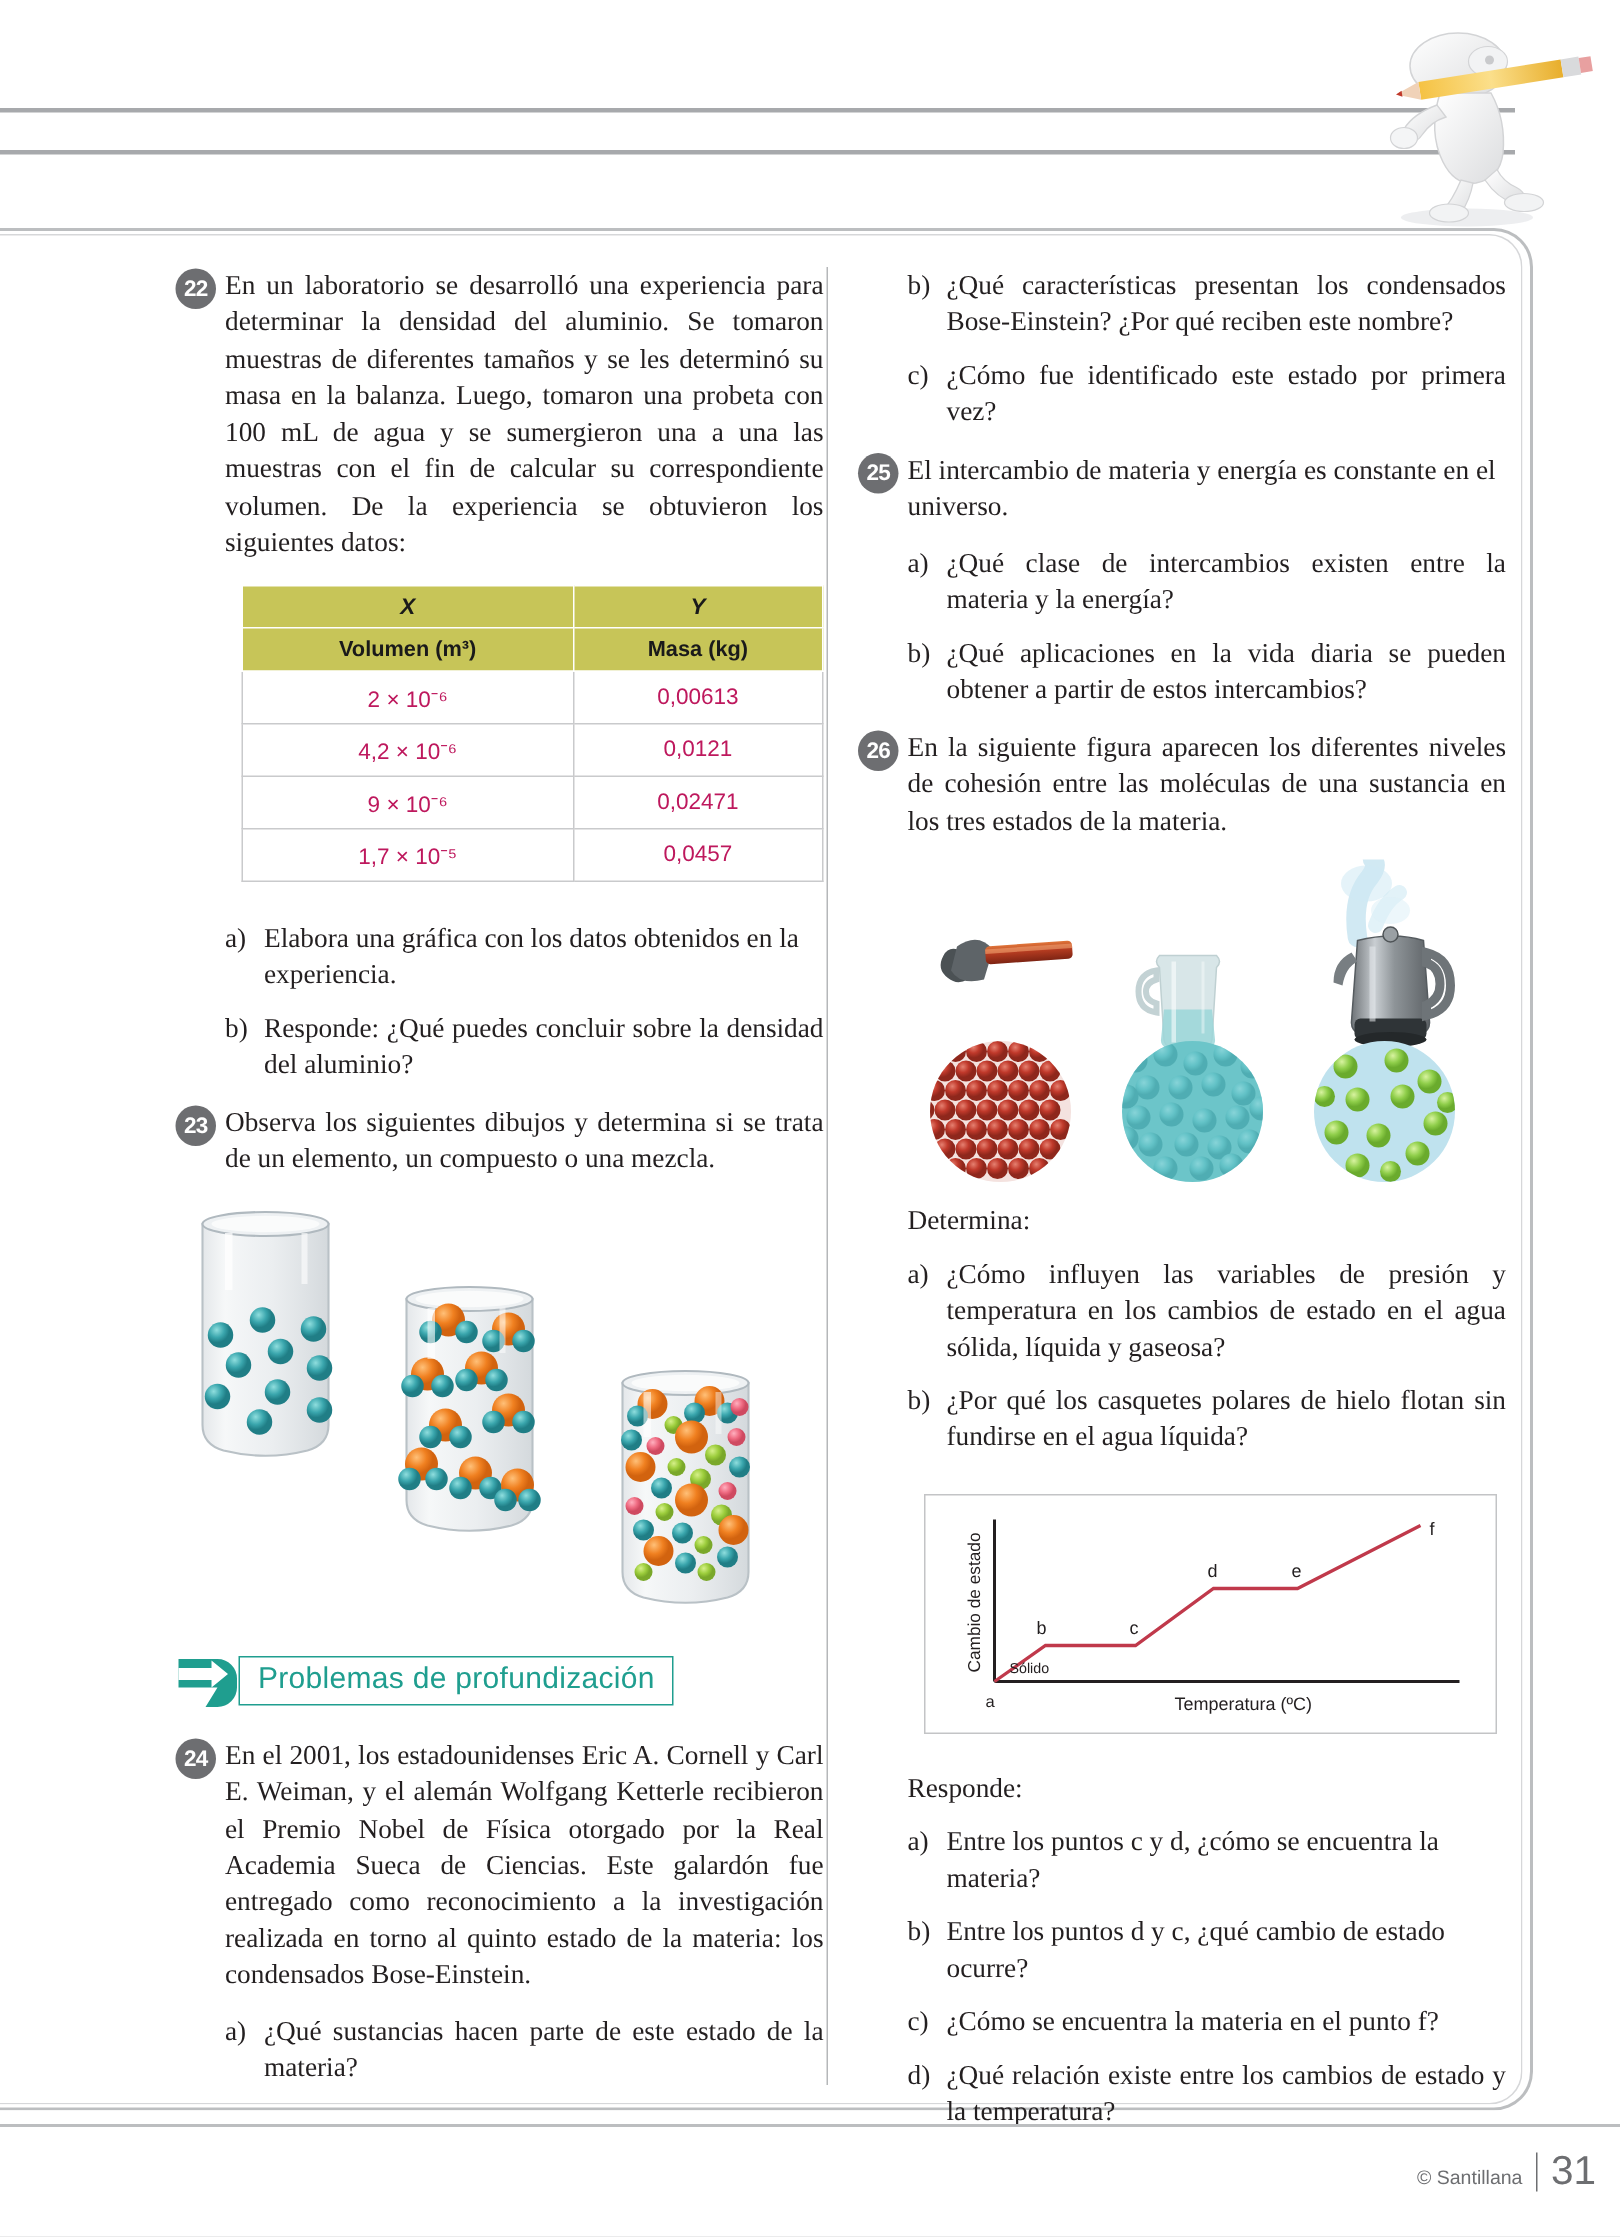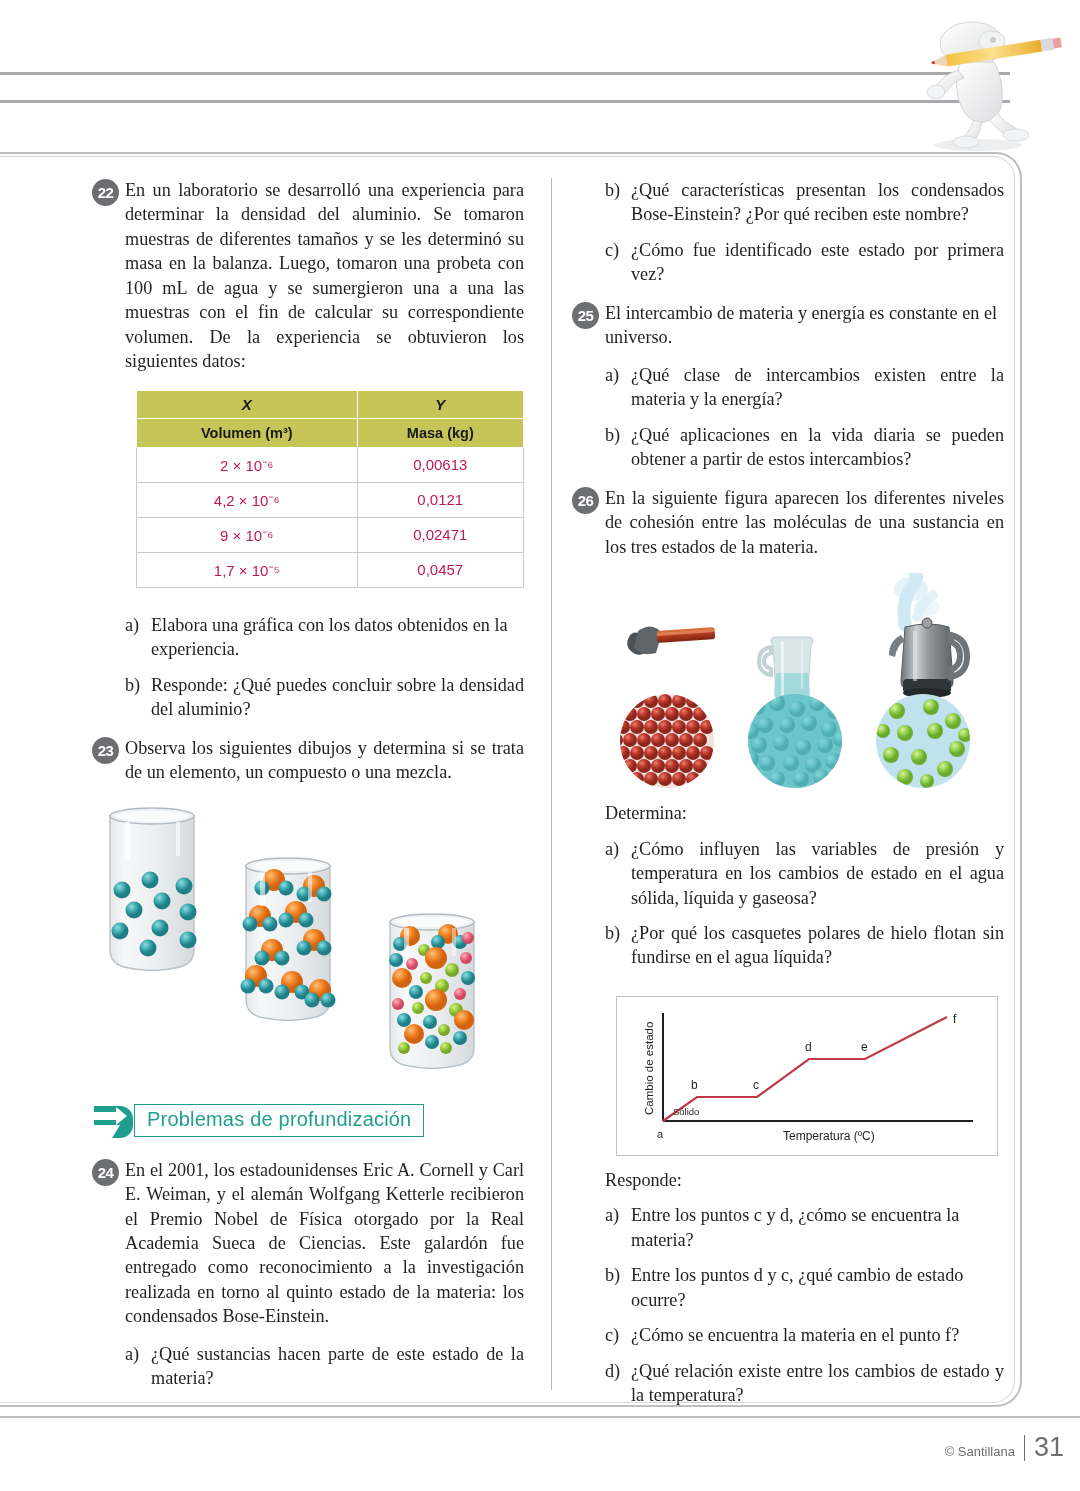--- a/index.html
+++ b/index.html
@@ -37,21 +37,21 @@
     border-top-right-radius:22px;
     border-bottom-right-radius:22px;
     box-sizing:border-box;
   }
 
   
   .mascot{position:absolute;left:900px;top:8px;width:175px;height:150px;}
 
   
   .col{position:absolute;top:178px;width:432px;}
-  .col-left{left:92px;}
+  .col-left{left:117px;}
   .col-right{left:572px;}
 
   .col-divider{
     position:absolute;left:551px;top:178px;
     width:1px;height:1212px;background:#b5b7b9;
   }
 
   
   .q{position:relative;margin-bottom:13px;}
   .q-num{
@@ -648,21 +648,21 @@
       <text x="244" y="54" font-family="Liberation Sans, sans-serif" font-size="12" fill="#231f20">e</text>
       <text x="336" y="26" font-family="Liberation Sans, sans-serif" font-size="12" fill="#231f20">f</text>
 
       <text x="56" y="118" font-family="Liberation Sans, sans-serif" font-size="9.5" fill="#231f20">Sólido</text>
 
       <text x="36" y="118" transform="rotate(-90 36 118)" font-family="Liberation Sans, sans-serif" font-size="11.5" fill="#231f20">Cambio de estado</text>
       <text x="166" y="143" font-family="Liberation Sans, sans-serif" font-size="12" fill="#231f20">Temperatura (ºC)</text>
     </svg>
   </div>
 
-  <div class="plain" style="margin-top:12px">Responde:</div>
+  <div class="plain" style="margin-top:24px">Responde:</div>
 
   <div class="sub">
     <span class="lt">a)</span>
     <span class="tx nojust">Entre los puntos c y d, ¿cómo se encuentra la materia?</span>
   </div>
   <div class="sub">
     <span class="lt">b)</span>
     <span class="tx nojust">Entre los puntos d y c, ¿qué cambio de estado ocurre?</span>
   </div>
   <div class="sub">

